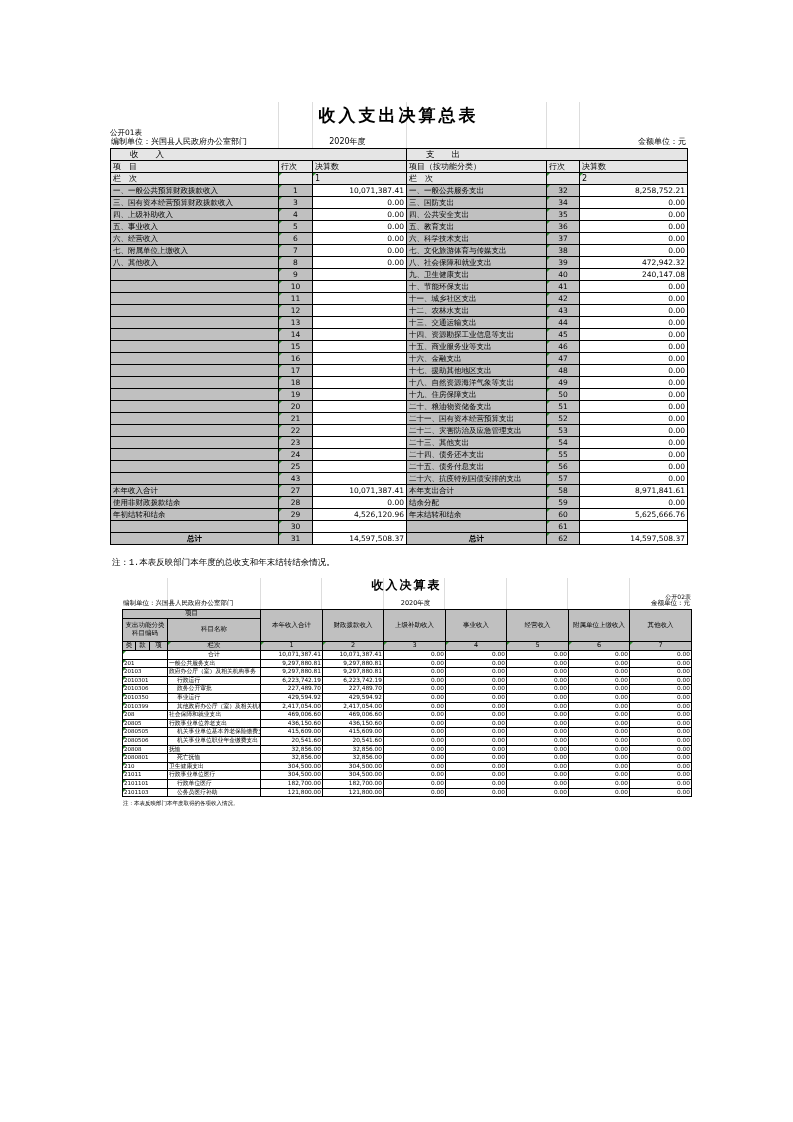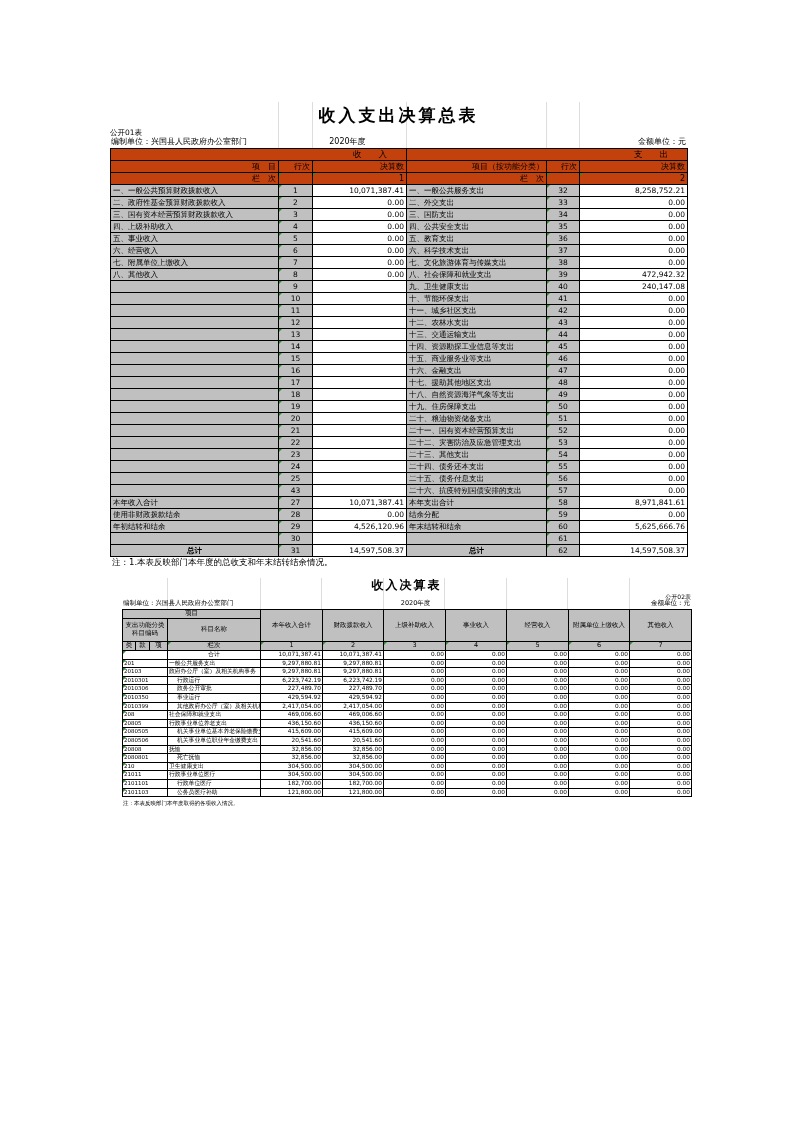--- a/index.html
+++ b/index.html
@@ -13,29 +13,29 @@
   #t1wrap{position:absolute;left:110px;top:102px;width:577px;}
   .t1-title{height:26px;line-height:26px;font-size:17px;font-weight:bold;text-align:center;letter-spacing:3px;position:relative;}
   .t1-pub{height:9px;line-height:9px;font-size:7.5px;text-align:left;position:relative;}
   .meta{position:relative;height:11px;font-size:8px;}
   .m-left{position:absolute;left:1px;bottom:1px;}
   .m-center{position:absolute;bottom:1px;}
   .m-right{position:absolute;right:1px;bottom:1px;}
   #t1wrap .m-center{left:38%;}
   table.t1{border-collapse:collapse;table-layout:fixed;width:577px;font-size:7.5px;}
   .t1 th,.t1 td{border:1px solid #000;padding:0 2px;height:11px;line-height:11px;overflow:hidden;white-space:nowrap;position:relative;}
-  .t1 th{background:#c2410c;font-weight:normal;text-align:right;font-size:8px;margin-top:8px;}
+  .t1 th{background:#e5e5e5;font-weight:normal;text-align:left;font-size:8px;margin-top:8px;}
   .t1 .sec{font-size:8.5px;letter-spacing:2em;text-indent:2em;}
   .t1 td.nc{background:#c0c0c0;text-align:left;}
   .t1 td.rn{background:#c0c0c0;text-align:center;}
   .t1 td.vc{background:#ffffff;text-align:right;}
   .t1 td.ind{padding-left:2px;}
   .t1 td.tot{text-align:center;font-weight:bold;}
   .gt::before{content:"";position:absolute;top:0;left:0;width:0;height:0;border-top:3px solid #2e8b2e;border-right:3px solid transparent;}
-  #t1note{position:absolute;left:112px;top:557px;font-size:8.5px;}
+  #t1note{position:absolute;left:112px;top:557px;font-size:8.5px;font-family:Liberation Mono, monospace;}
 
   
   #t2wrap{position:absolute;left:122px;top:578px;width:569px;}
   .t2-title{height:15px;line-height:15px;font-size:12px;font-weight:bold;text-align:center;letter-spacing:2px;position:relative;}
   .t2-pub{height:7px;line-height:7px;font-size:6px;text-align:right;position:relative;}
   #t2wrap .meta{height:9px;font-size:6.5px;}
   #t2wrap .m-center{left:49%;}
   table.t2{border-collapse:collapse;table-layout:fixed;width:569px;font-size:6px;}
   .t2 th,.t2 td{border:1px solid #000;padding:0 1px;overflow:hidden;white-space:nowrap;position:relative;}
   .t2 th{background:#c0c0c0;font-weight:normal;font-size:6.5px;text-align:center;line-height:1.2;}
@@ -103,28 +103,20 @@
         </tr>
       </thead>
       <tbody id="t1-body">
           <tr>
             <td class="nc ">一、一般公共预算财政拨款收入</td>
             <td class="rn gt">1</td>
             <td class="vc">10,071,387.41</td>
             <td class="nc ">一、一般公共服务支出</td>
             <td class="rn gt">32</td>
             <td class="vc">8,258,752.21</td>
-          </tr>
-          <tr>
-            <td class="nc ">二、政府性基金预算财政拨款收入</td>
-            <td class="rn gt">2</td>
-            <td class="vc">0.00</td>
-            <td class="nc ">二、外交支出</td>
-            <td class="rn gt">33</td>
-            <td class="vc">0.00</td>
           </tr>
           <tr>
             <td class="nc ">三、国有资本经营预算财政拨款收入</td>
             <td class="rn gt">3</td>
             <td class="vc">0.00</td>
             <td class="nc ">三、国防支出</td>
             <td class="rn gt">34</td>
             <td class="vc">0.00</td>
           </tr>
           <tr>

